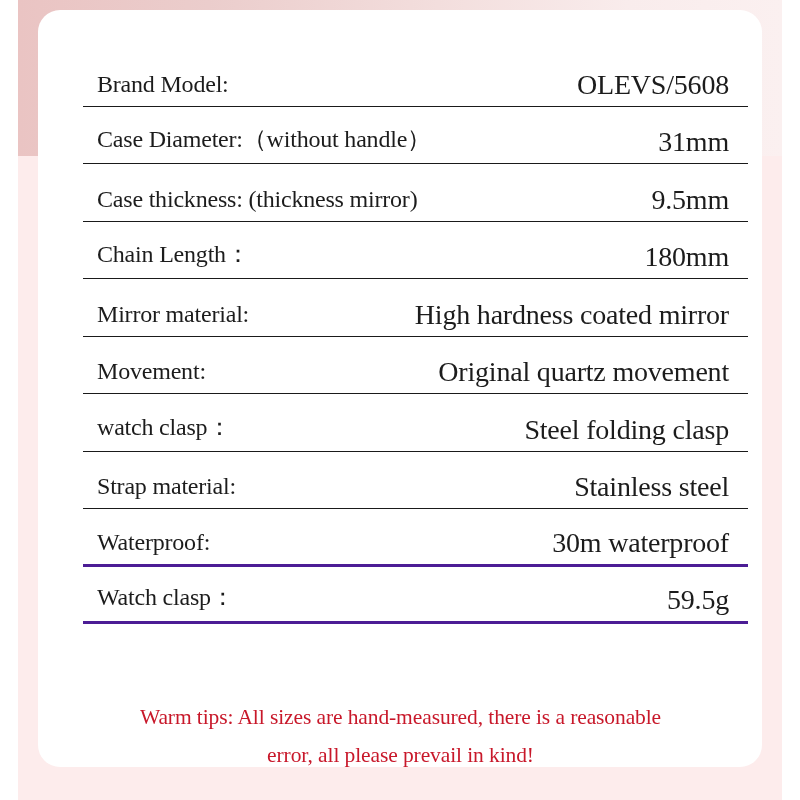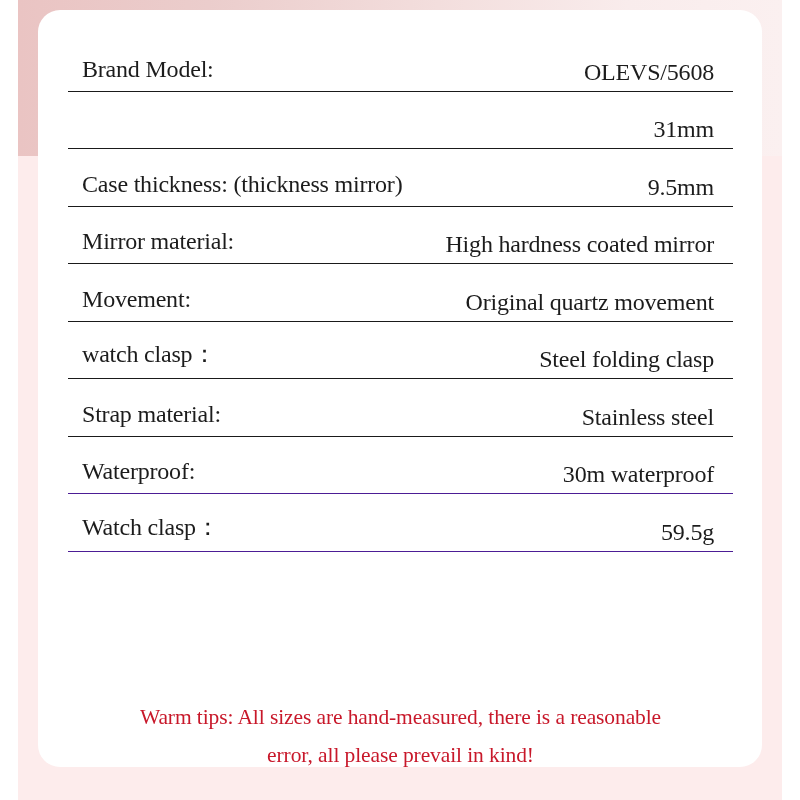--- a/index.html
+++ b/index.html
@@ -39,49 +39,49 @@
       width: 724px;
       height: 757px;
       background: #ffffff;
       border-radius: 22px;
     }
     .spec-list {
       position: absolute;
       left: 30px;
       top: 24px;
       width: 665px;
-      margin: 0;
+      margin: 15px;
       padding: 0;
       list-style: none;
     }
     .spec-row {
       position: relative;
       height: 57.5px;
       border-bottom: 1.5px solid #1a1a1a;
       box-sizing: border-box;
       font-family: "DejaVu Serif", "Liberation Serif", serif;
       color: #1c1c1c;
     }
     .spec-row.gray-line {
-      border-bottom: 1px solid #4c1d95;
+      border-bottom: 3px solid #4c1d95;
     }
     .spec-label {
       position: absolute;
       left: 14px;
       bottom: 8px;
       font-size: 24px;
       letter-spacing: -0.2px;
       white-space: nowrap;
       font-family: "Liberation Serif", "DejaVu Serif", serif;
     }
     .spec-value {
       position: absolute;
       right: 19px;
       bottom: 5px;
-      font-size: 24px;
+      font-size: 28px;
       letter-spacing: -0.2px;
       white-space: nowrap;
       font-family: "Liberation Serif", "DejaVu Serif", serif;
     }
     .tips {
       position: absolute;
       left: 30px;
       top: 688px;
       width: 665px;
       text-align: center;
@@ -100,25 +100,30 @@
     <div class="bg-band"></div>
   </div>
 
   <div class="card">
     <ul class="spec-list">
       <li class="spec-row">
         <span class="spec-label">Brand Model:</span>
         <span class="spec-value">OLEVS/5608</span>
       </li>
       <li class="spec-row">
+        <span class="spec-label">Case Diameter:（without handle）</span>
         <span class="spec-value">31mm</span>
       </li>
       <li class="spec-row">
         <span class="spec-label">Case thickness: (thickness mirror)</span>
         <span class="spec-value">9.5mm</span>
+      </li>
+      <li class="spec-row">
+        <span class="spec-label">Chain Length：</span>
+        <span class="spec-value">180mm</span>
       </li>
       <li class="spec-row">
         <span class="spec-label">Mirror material:</span>
         <span class="spec-value">High hardness coated mirror</span>
       </li>
       <li class="spec-row">
         <span class="spec-label">Movement:</span>
         <span class="spec-value">Original quartz movement</span>
       </li>
       <li class="spec-row">

